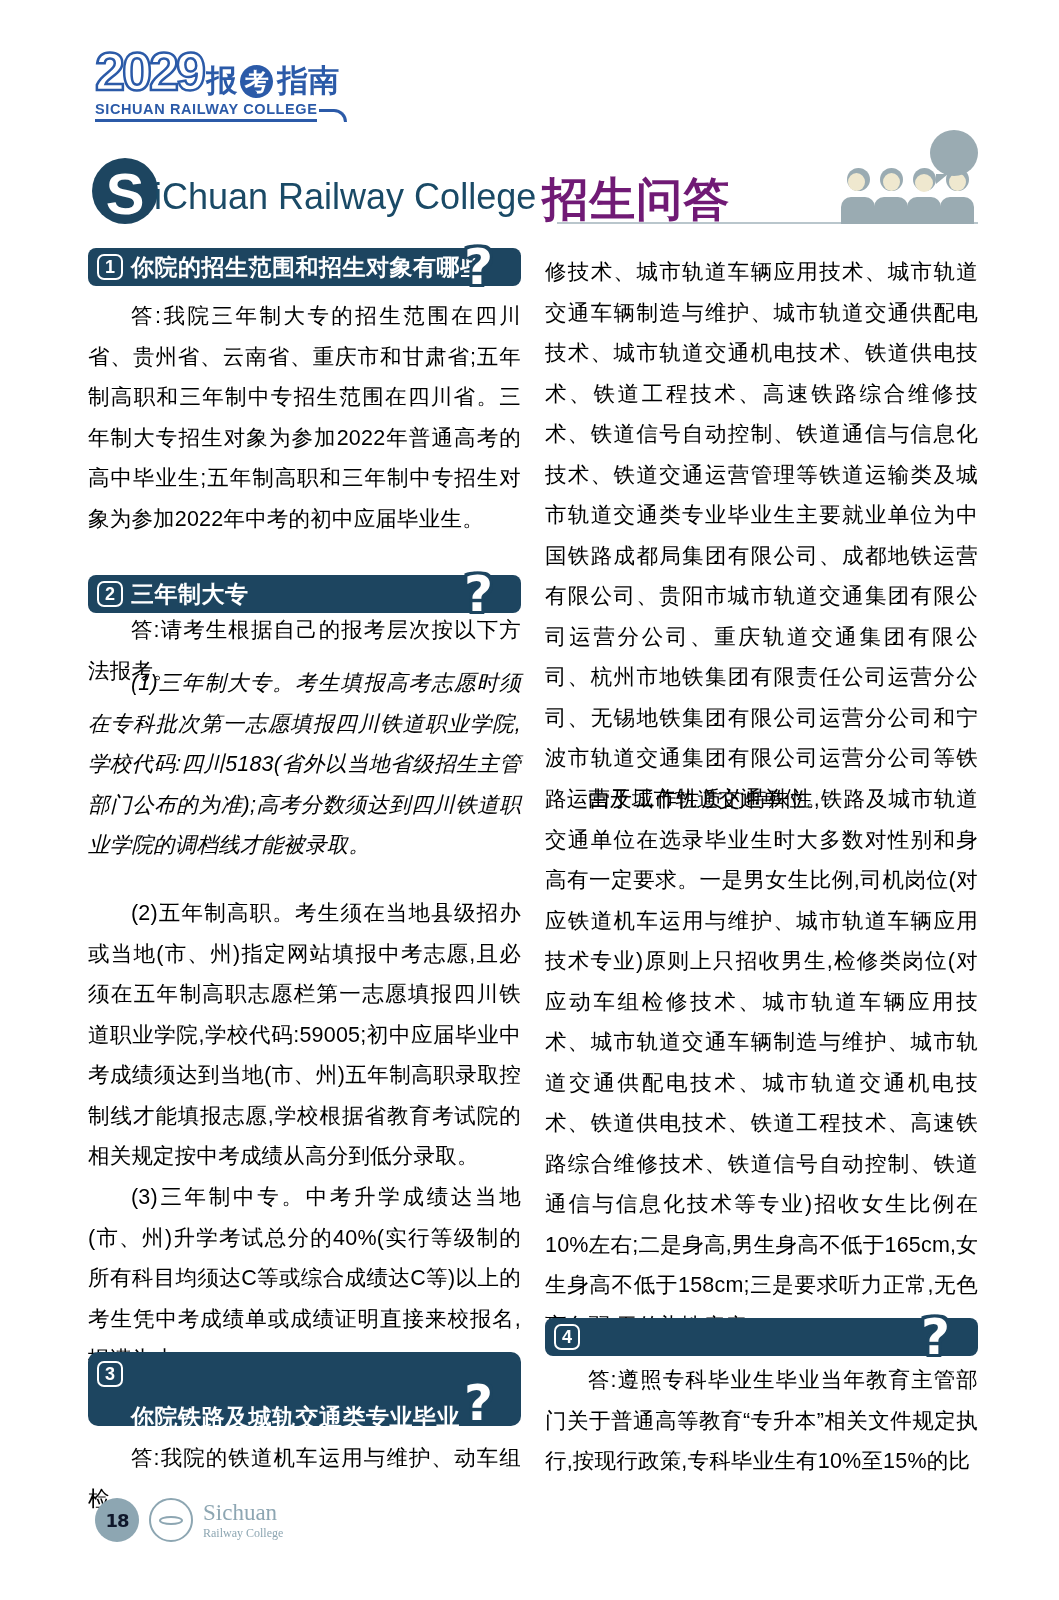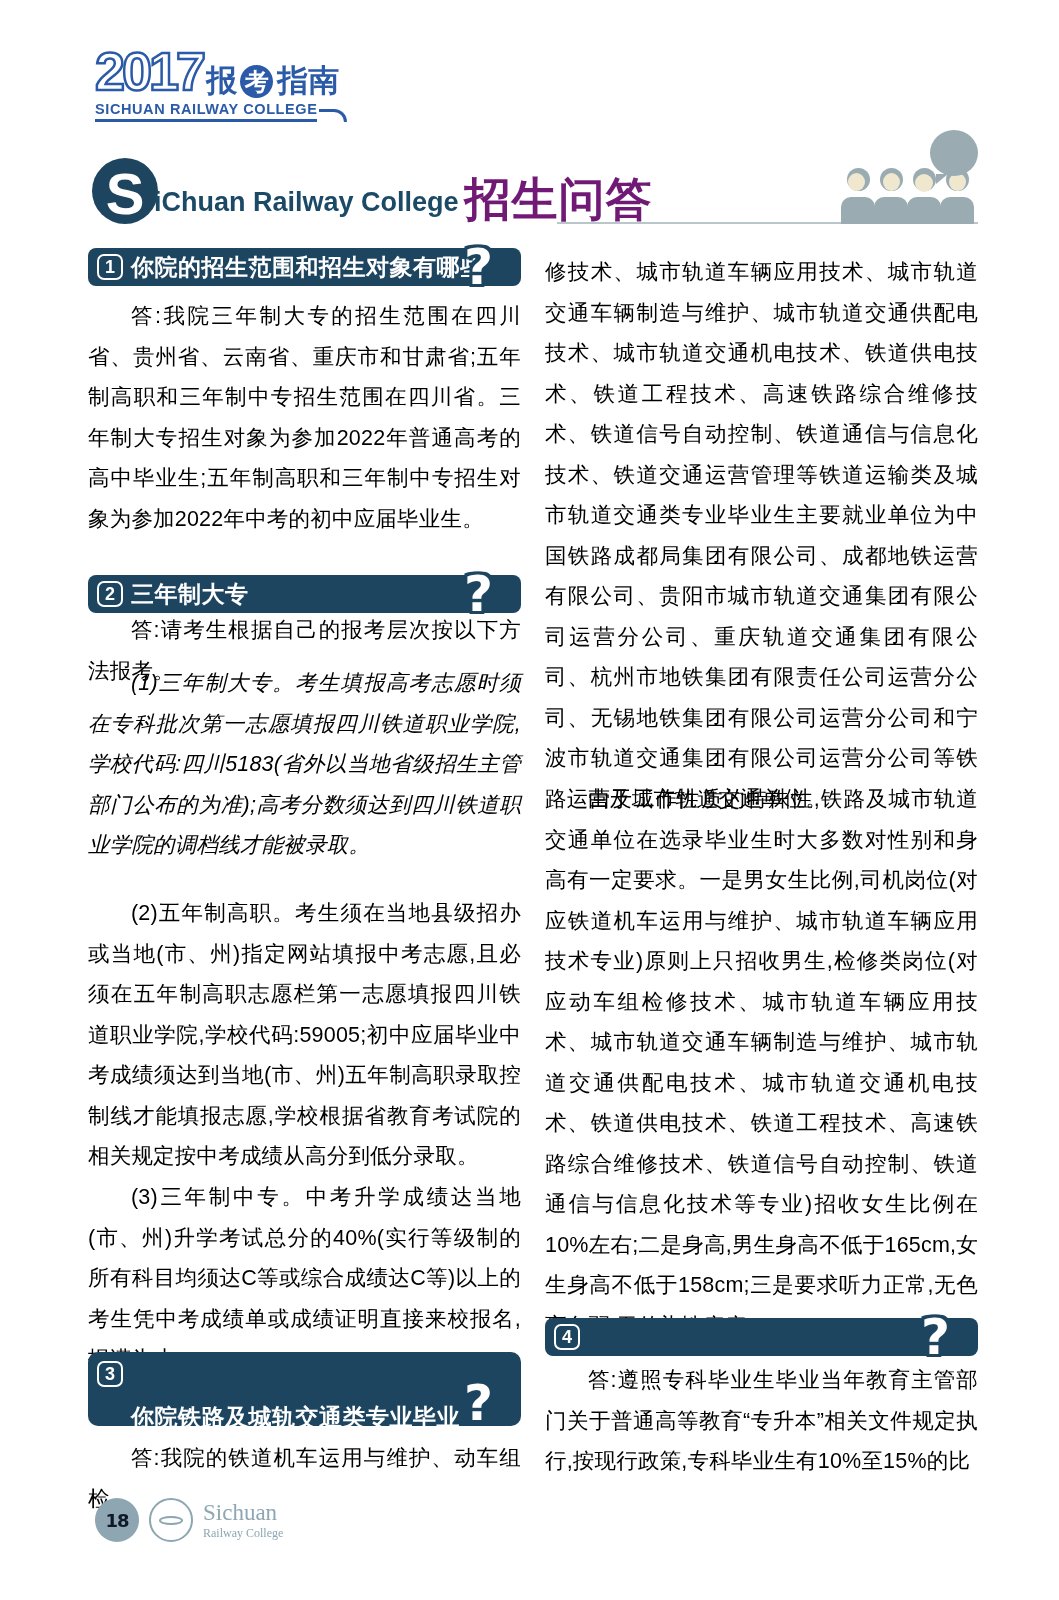--- a/index.html
+++ b/index.html
@@ -29,21 +29,21 @@
     content:"";position:absolute;right:-30px;bottom:0;width:28px;height:13px;
     border:3px solid #2b5aa8;border-left:none;border-bottom:none;
     border-top-right-radius:14px;box-sizing:border-box;
   }
   
   .qa-header{position:absolute;left:92px;top:158px;display:flex;align-items:flex-end;}
   .s-circle{
     width:66px;height:66px;border-radius:50%;background:#1d4560;color:#ffffff;
     font-size:58px;font-weight:700;text-align:center;line-height:72px;
   }
-  .college-name{font-size:27px;color:#1a4a66;margin:0 6px 6px -4px;font-weight:700;}
+  .college-name{font-size:36px;color:#1a4a66;margin:0 6px 6px -4px;font-weight:400;}
   .qa-title{font-size:46px;font-weight:900;color:#701a75;line-height:1;margin-bottom:2px;letter-spacing:1px;}
   
   .people-rule{position:absolute;left:557px;top:222px;width:421px;height:2px;background:#b9c6cc;}
   .people{position:absolute;left:843px;top:168px;display:flex;}
   .person{position:relative;width:36px;height:56px;margin-left:-3px;}
   .person .hair{position:absolute;left:7px;top:0;width:23px;height:23px;border-radius:50%;background:#9aabb2;}
   .person .face{position:absolute;left:11px;top:3px;width:17px;height:18px;border-radius:50%;background:#efe8cf;}
   .person .torso{position:absolute;left:1px;bottom:0;width:34px;height:27px;border-radius:10px 10px 0 0;background:#9aabb2;}
   .bubble{position:absolute;left:930px;top:130px;width:48px;height:46px;border-radius:50%;background:#9aabb2;}
   .bubble::after{
@@ -91,21 +91,21 @@
   .seal-train{width:24px;height:9px;border:2px solid #8da6b2;border-radius:50%;box-sizing:border-box;}
   .footer-name{margin-left:10px;color:#8da6b2;font-family:"Liberation Serif","DejaVu Serif",serif;}
   .footer-name .n1{font-size:23px;line-height:1;}
   .footer-name .n2{font-size:12px;line-height:1;margin-top:3px;}
 </style>
 </head>
 <body>
 
 <div class="brand">
   <div class="brand-line">
-    <span class="brand-year">2017</span>
+    <span class="brand-year">2029</span>
     <span class="brand-t1">报</span>
     <span class="brand-t2">考</span>
     <span class="brand-t3">指南</span>
   </div>
   <div class="brand-sub">SICHUAN RAILWAY COLLEGE</div>
   <div class="brand-rule"></div>
 </div>
 
 <div class="qa-header">
   <div class="s-circle">S</div>

